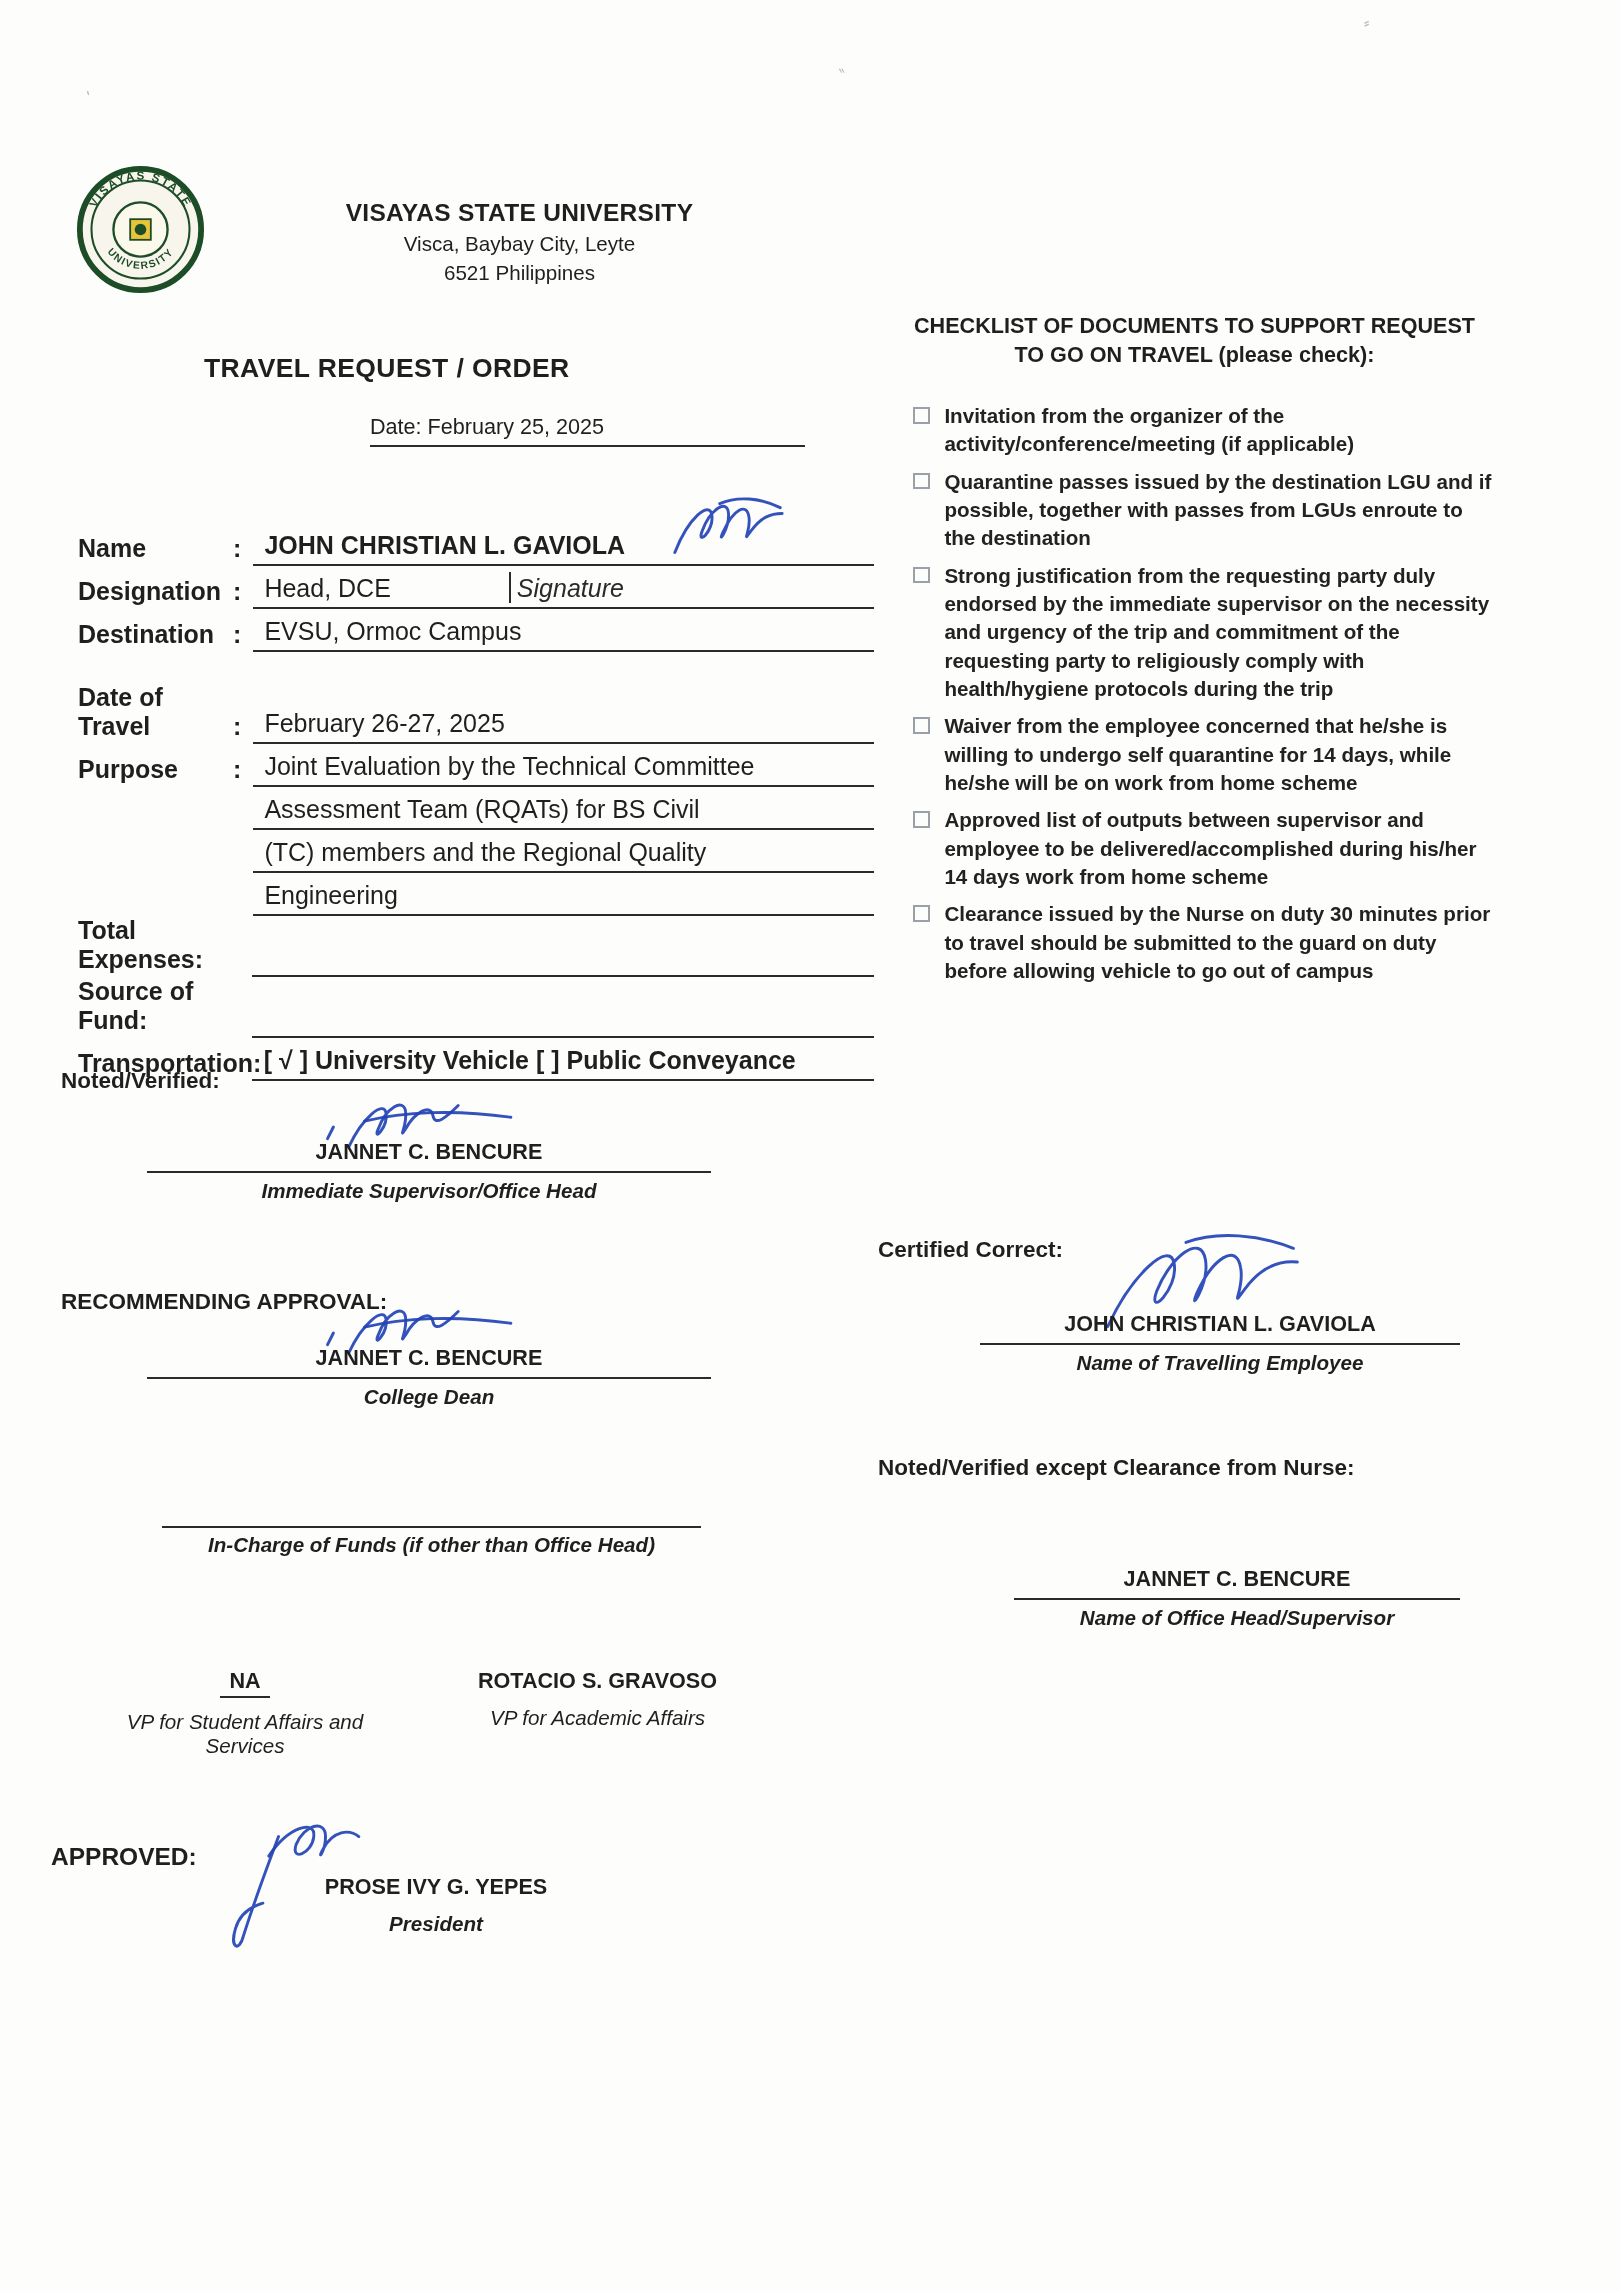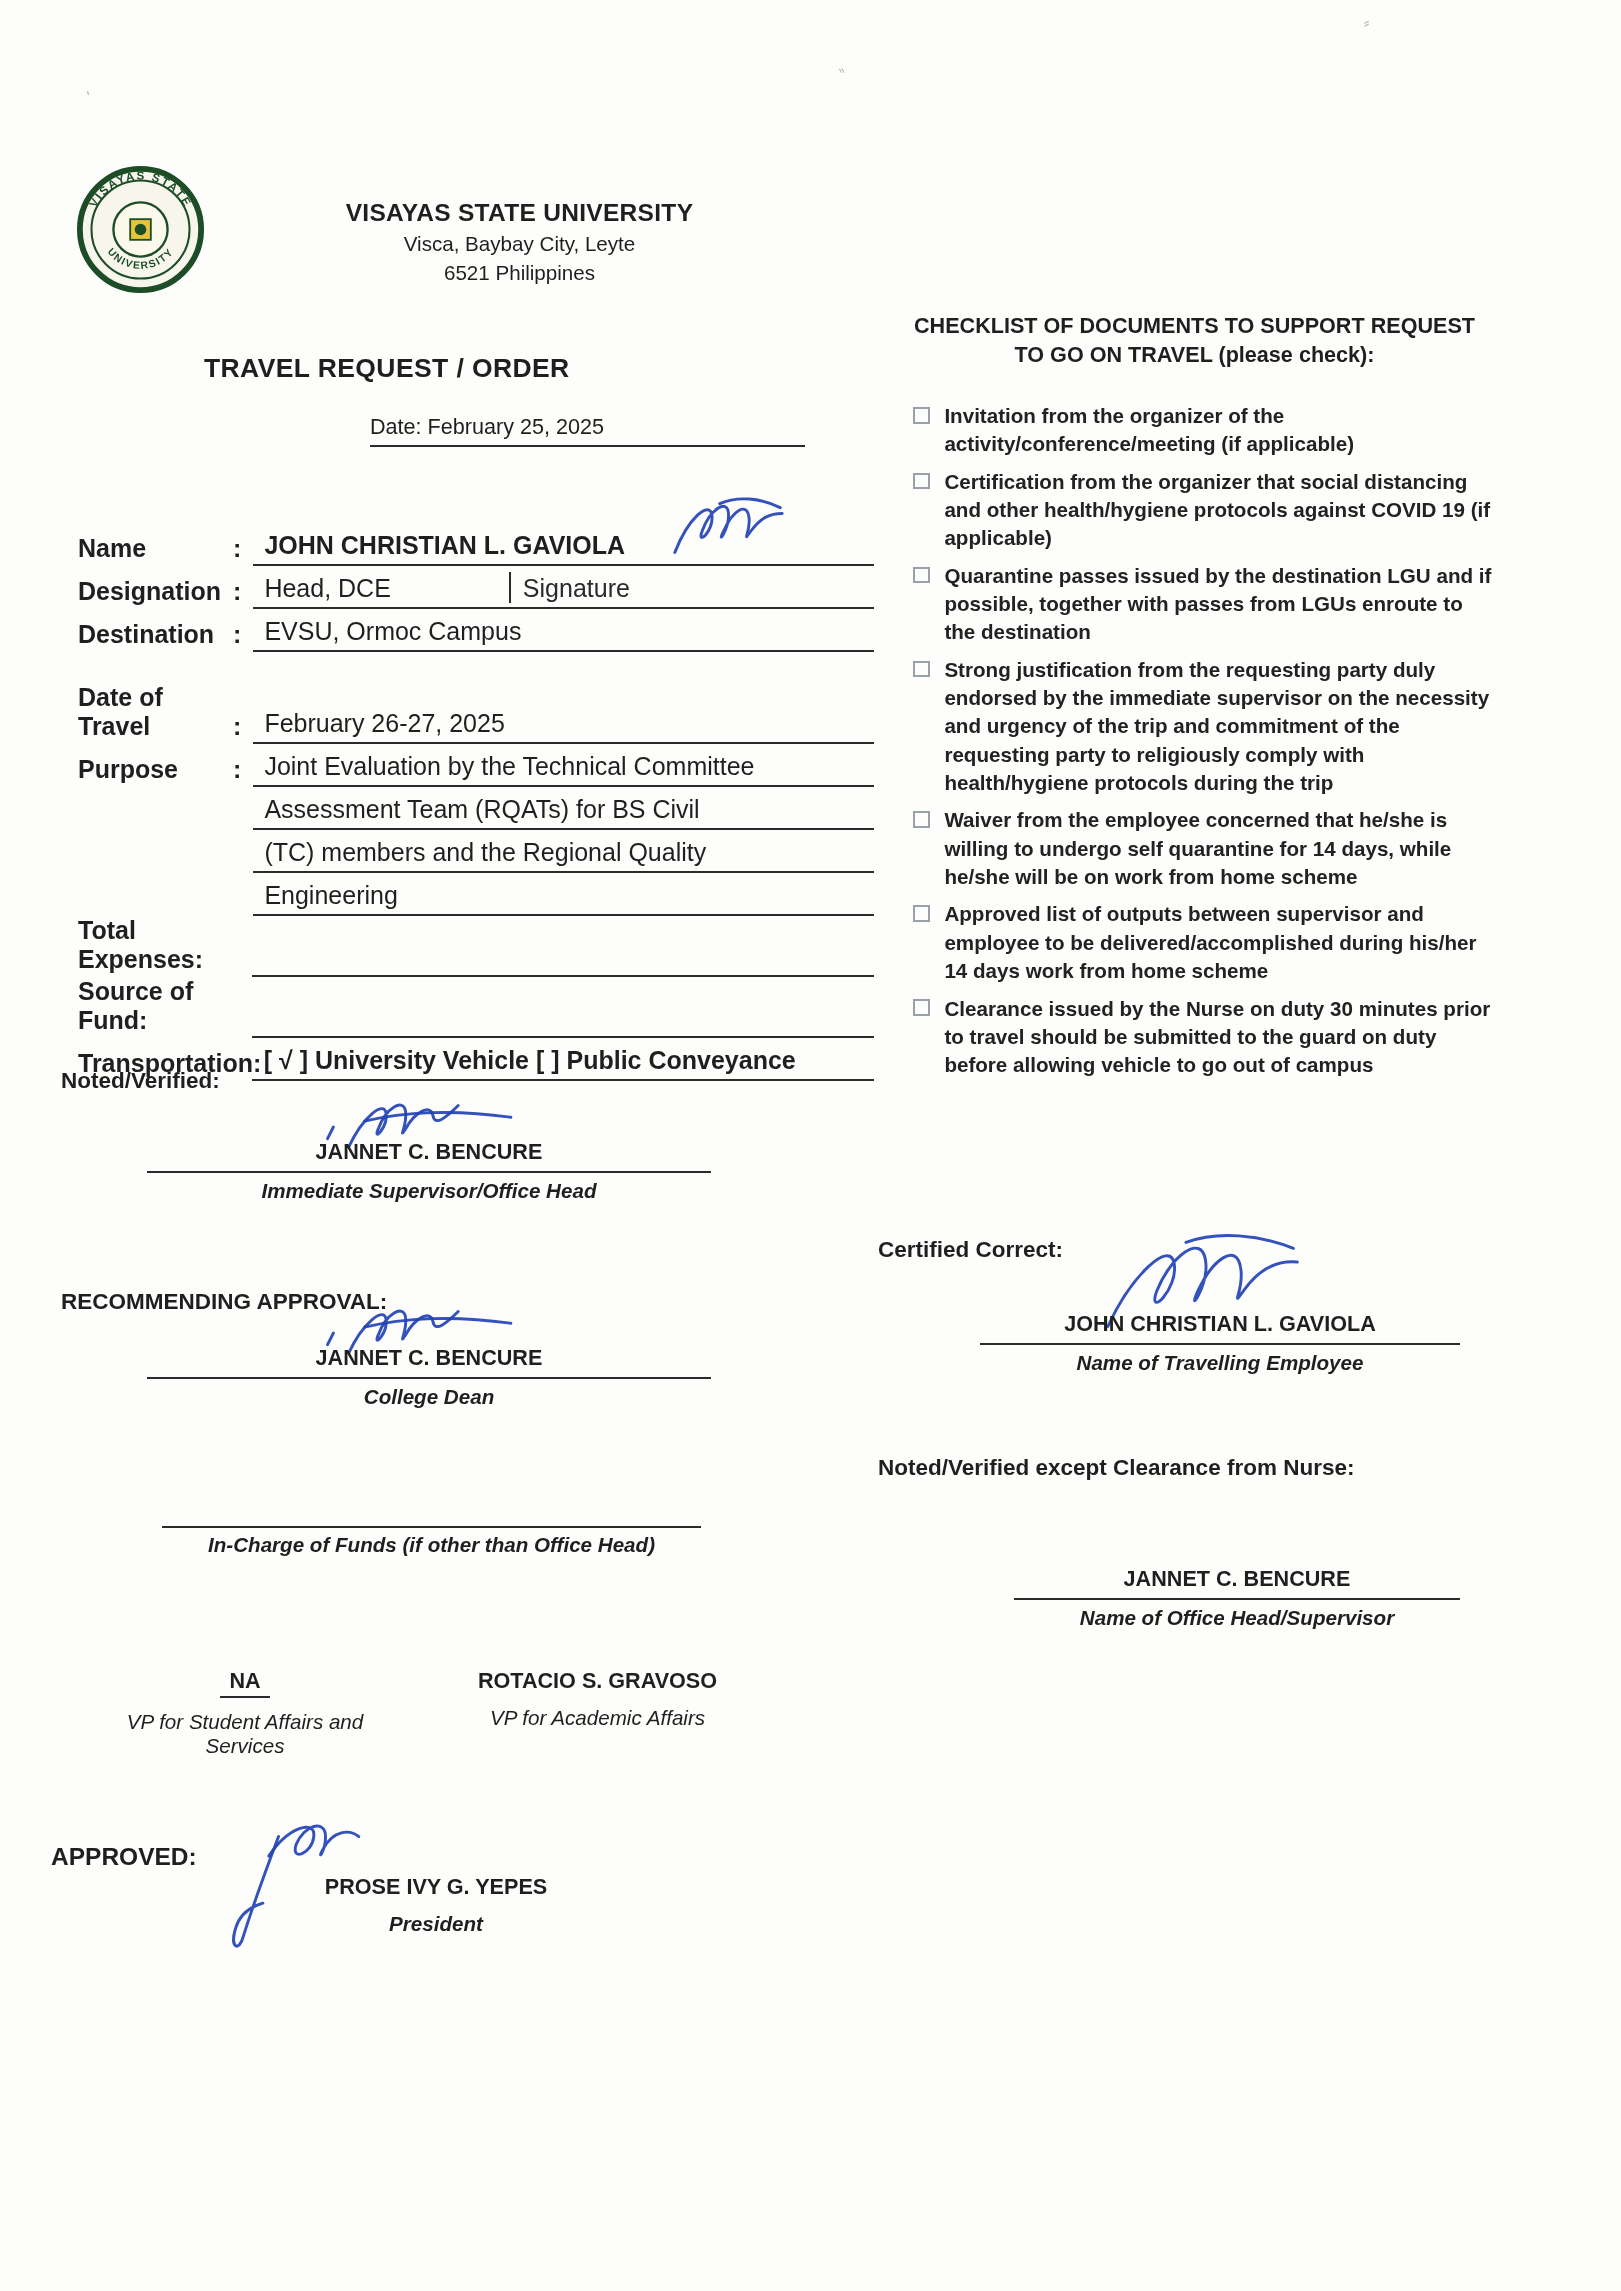--- a/index.html
+++ b/index.html
@@ -23,21 +23,21 @@
   .frow { display:flex; align-items:flex-end; min-height:43px; }
   .flabel { width:155px; font-weight:700; padding-bottom:2.9px; flex:none; }
   .flabel.wide { width:174px; }
   .fcolon { width:19.6px; font-weight:700; padding-bottom:2.9px; flex:none; }
   .fline { flex:1; border-bottom:2px solid #2b2b2b; padding:0 0 3.9px 11.8px; position:relative;
            display:flex; align-items:flex-end; }
   .fval {}
   .fval.name { font-weight:700; }
   .fgap { height:31px; }
   .sig-divider { border-left:2px solid #2b2b2b; height:31px; margin-left:118px; flex:none; }
-  .sig-word { padding-left:12px; color:#2a2a2a; }
+  .sig-word { font-style:italic; padding-left:6px; color:#2a2a2a; }
   .spacer-flex { flex:1; }
 
   
   .sig-svg { position:absolute; pointer-events:none; }
   .sig-svg path { fill:none; stroke:#2343b5; stroke-width:3; stroke-linecap:round; stroke-linejoin:round; opacity:.92; }
 
   
   .sec-label { font-size:22.5px; font-weight:700; }
   .sig-block { position:absolute; text-align:center; }
   .sig-name { font-size:21.6px; font-weight:700; border-bottom:2px solid #2b2b2b; padding-bottom:5.9px; position:relative; }
@@ -244,24 +244,20 @@
       <div>CHECKLIST OF DOCUMENTS TO SUPPORT REQUEST</div>
       <div>TO GO ON TRAVEL (please check):</div>
     </div>
     <div class="cl-items">
       <div class="cl-item">
         <span class="cbox"></span>
         <span class="ctext">Invitation from the organizer of the activity/conference/meeting (if applicable)</span>
       </div>
       <div class="cl-item">
         <span class="cbox"></span>
-        <span class="ctext">Certification from the organizer that social distancing and other health/hygiene protocols against COVID 19 (if applicable)</span>
-      </div>
-      <div class="cl-item">
-        <span class="cbox"></span>
         <span class="ctext">Quarantine passes issued by the destination LGU and if possible, together with passes from LGUs enroute to the destination</span>
       </div>
       <div class="cl-item">
         <span class="cbox"></span>
         <span class="ctext">Strong justification from the requesting party duly endorsed by the immediate supervisor on the necessity and urgency of the trip and commitment of the requesting party to religiously comply with health/hygiene protocols during the trip</span>
       </div>
       <div class="cl-item">
         <span class="cbox"></span>
         <span class="ctext">Waiver from the employee concerned that he/she is willing to undergo self quarantine for 14 days, while he/she will be on work from home scheme</span>
       </div>

